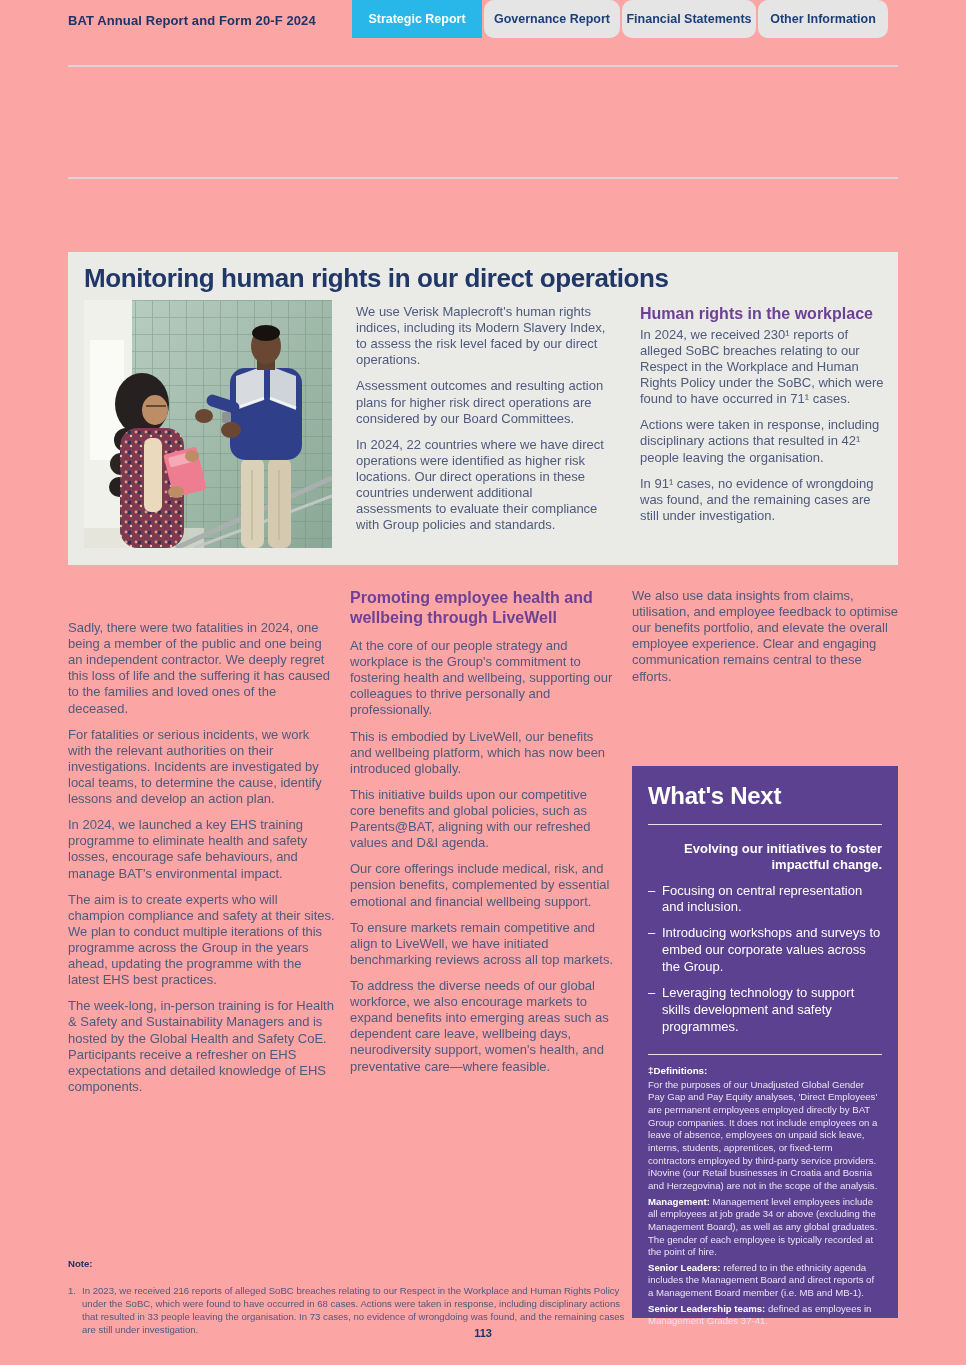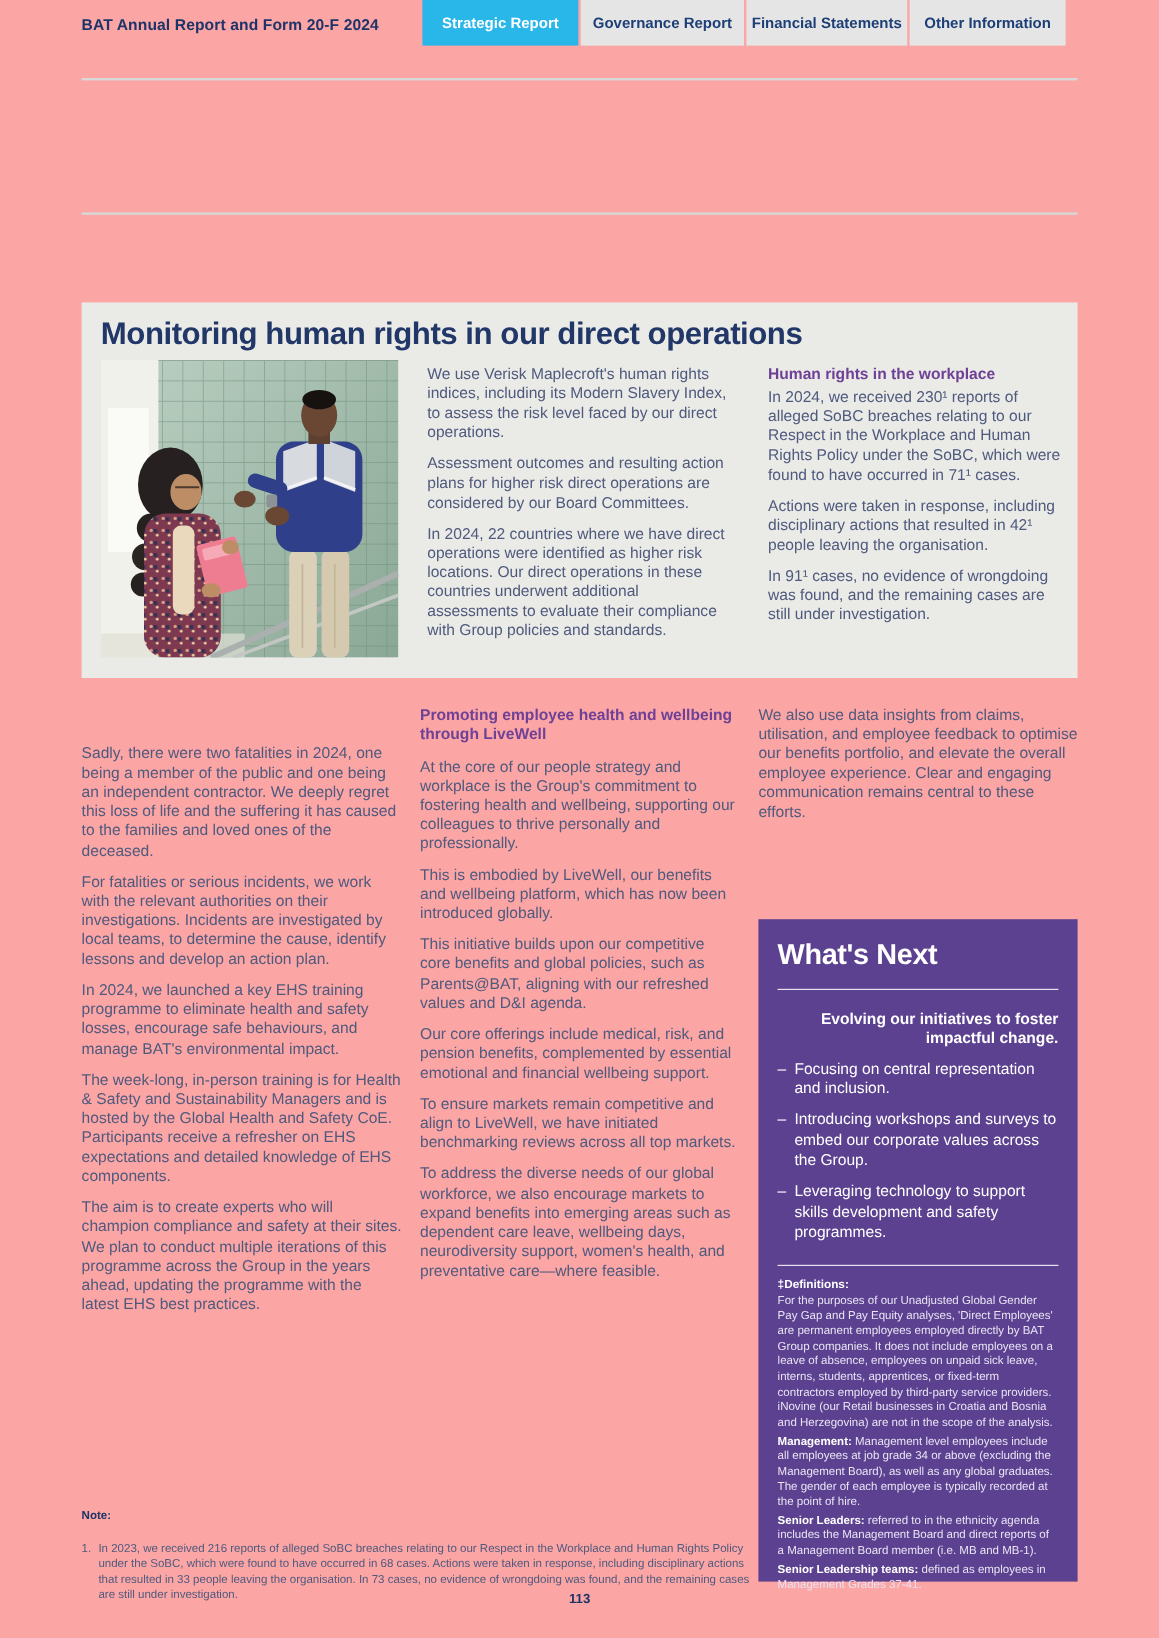--- a/index.html
+++ b/index.html
@@ -5,36 +5,36 @@
   * { margin:0; padding:0; box-sizing:border-box; }
   html,body { background:#ffffff; }
   body { font-family:"Liberation Sans","DejaVu Sans",sans-serif; }
   .page { position:relative; width:966px; height:1365px; background:#fca5a5; overflow:hidden;padding-left:22px; }
 
   
   .hdr-title { position:absolute; left:68px; top:13px; font-size:13px; font-weight:bold; color:#1d3468; letter-spacing:.1px; }
   .tabs { position:absolute; left:352px; top:0; display:flex; gap:2px; height:38px; }
   .tab { display:flex; align-items:center; justify-content:center; height:38px; font-size:12.5px; font-weight:bold; cursor:pointer; }
   .tab.active { background:#29b6e8; color:#ffffff; width:130px; }
-  .tab.idle { background:#e5e5e5; color:#1d3f77; }
+  .tab.idle { background:#e5e5e5; color:#1d3f77;border-radius:10px; }
   .tab.w1{width:136px;} .tab.w2{width:134px;} .tab.w3{width:130px;}
 
   .rule-top { position:absolute; left:68px; width:830px; height:2px; background:#d8d8d8; border:0; }
   .rule-a { top:65px; } .rule-b { top:177px; }
 
   
   .feature { position:absolute; left:68px; top:252px; width:830px; height:313px; background:#eaeae7; }
   .feature-title { position:absolute; left:16px; top:11px; font-size:26px; font-weight:bold; color:#203768; letter-spacing:-.4px; }
   .feature-photo { position:absolute; left:16px; top:48px; width:248px; height:248px; display:block; }
   .f-col { position:absolute; top:52px; font-size:13px; line-height:1.24; color:#4f5a7d; }
   .f-col1 { left:288px; width:254px; }
   .f-col2 { left:572px; width:248px; }
   .f-col p + p { margin-top:10px; }
   .f-col1 p + p, .f-col2 p + p { margin-top:10px; }
-  .purple-h { font-size:13px; font-weight:bold; color:#6e4196; margin-bottom:3px; }
+  .purple-h { font-size:16px; font-weight:bold; color:#6e4196; margin-bottom:3px; }
 
   
   .bcol { position:absolute; top:588px; font-size:13px; line-height:1.24; color:#4f5a7d; }
   .bcol p + p, .bcol .purple-h + p { margin-top:10px; }
   .bcol .purple-h { margin-top:0; margin-bottom:8px; line-height:1.25; }
   .bcol-1 { left:68px;  width:268px;margin-top:32px; }
   .bcol-2 { left:350px; width:264px; }
   .bcol-3 { left:632px; width:266px; }
 
   
@@ -147,22 +147,22 @@
       <p>In 2024, we received 230¹ reports of alleged SoBC breaches relating to our Respect in the Workplace and Human Rights Policy under the SoBC, which were found to have occurred in 71¹ cases.</p>
       <p>Actions were taken in response, including disciplinary actions that resulted in 42¹ people leaving the organisation.</p>
       <p>In 91¹ cases, no evidence of wrongdoing was found, and the remaining cases are still under investigation.</p>
     </div>
   </section>
 
   <div class="bcol bcol-1">
     <p>Sadly, there were two fatalities in 2024, one being a member of the public and one being an independent contractor. We deeply regret this loss of life and the suffering it has caused to the families and loved ones of the deceased.</p>
     <p>For fatalities or serious incidents, we work with the relevant authorities on their investigations. Incidents are investigated by local teams, to determine the cause, identify lessons and develop an action plan.</p>
     <p>In 2024, we launched a key EHS training programme to eliminate health and safety losses, encourage safe behaviours, and manage BAT's environmental impact.</p>
+    <p>The aim is to create experts who will champion compliance and safety at their sites. We plan to conduct multiple iterations of this programme across the Group in the years ahead, updating the programme with the latest EHS best practices.</p>
     <p>The week-long, in-person training is for Health &amp; Safety and Sustainability Managers and is hosted by the Global Health and Safety CoE. Participants receive a refresher on EHS expectations and detailed knowledge of EHS components.</p>
-    <p>The aim is to create experts who will champion compliance and safety at their sites. We plan to conduct multiple iterations of this programme across the Group in the years ahead, updating the programme with the latest EHS best practices.</p>
   </div>
 
   <div class="bcol bcol-2">
     <div class="purple-h">Promoting employee health and wellbeing through LiveWell</div>
     <p>At the core of our people strategy and workplace is the Group's commitment to fostering health and wellbeing, supporting our colleagues to thrive personally and professionally.</p>
     <p>This is embodied by LiveWell, our benefits and wellbeing platform, which has now been introduced globally.</p>
     <p>This initiative builds upon our competitive core benefits and global policies, such as Parents@BAT, aligning with our refreshed values and D&amp;I agenda.</p>
     <p>Our core offerings include medical, risk, and pension benefits, complemented by essential emotional and financial wellbeing support.</p>
     <p>To ensure markets remain competitive and align to LiveWell, we have initiated benchmarking reviews across all top markets.</p>
     <p>To address the diverse needs of our global workforce, we also encourage markets to expand benefits into emerging areas such as dependent care leave, wellbeing days, neurodiversity support, women's health, and preventative care—where feasible.</p>

